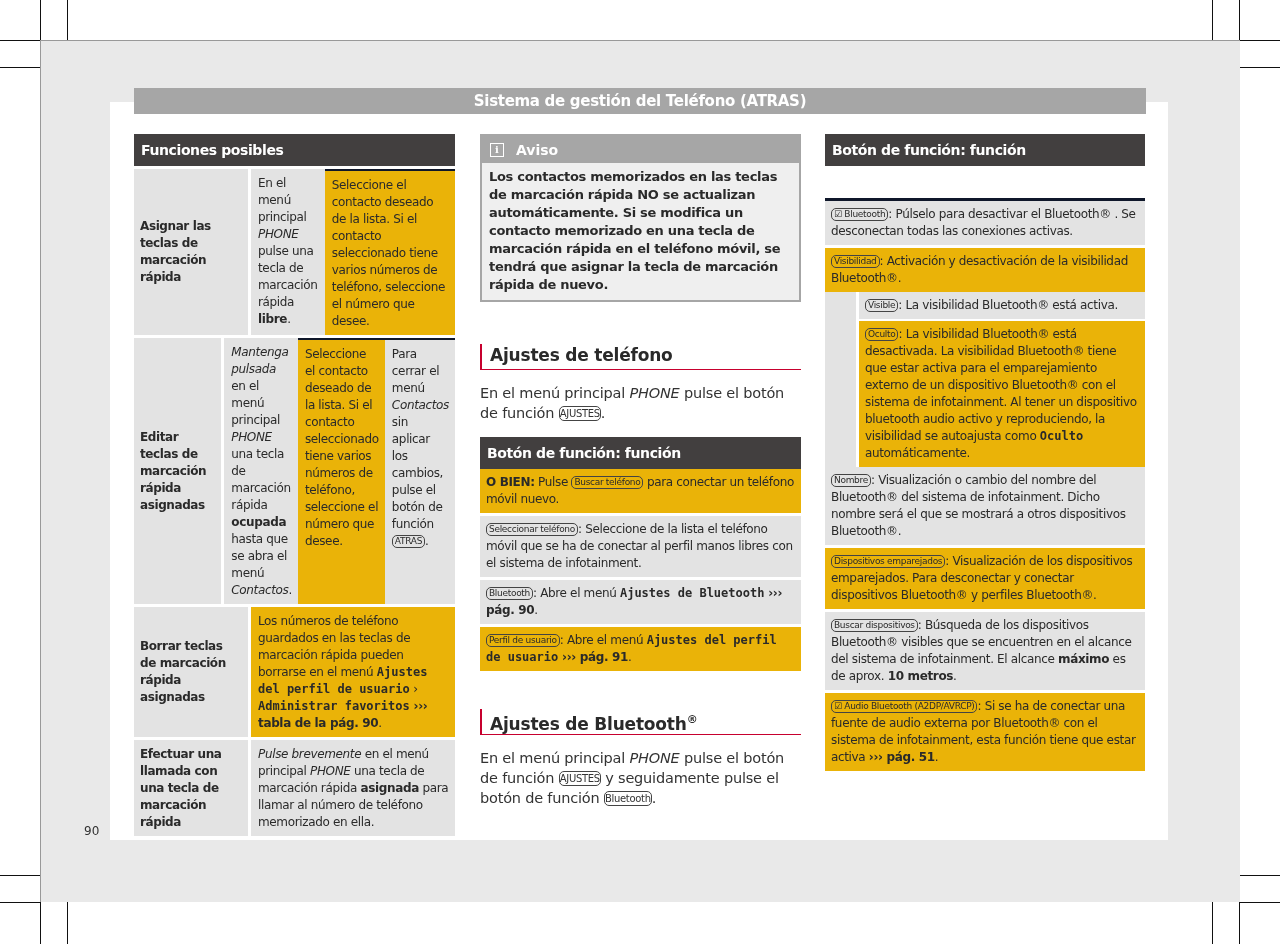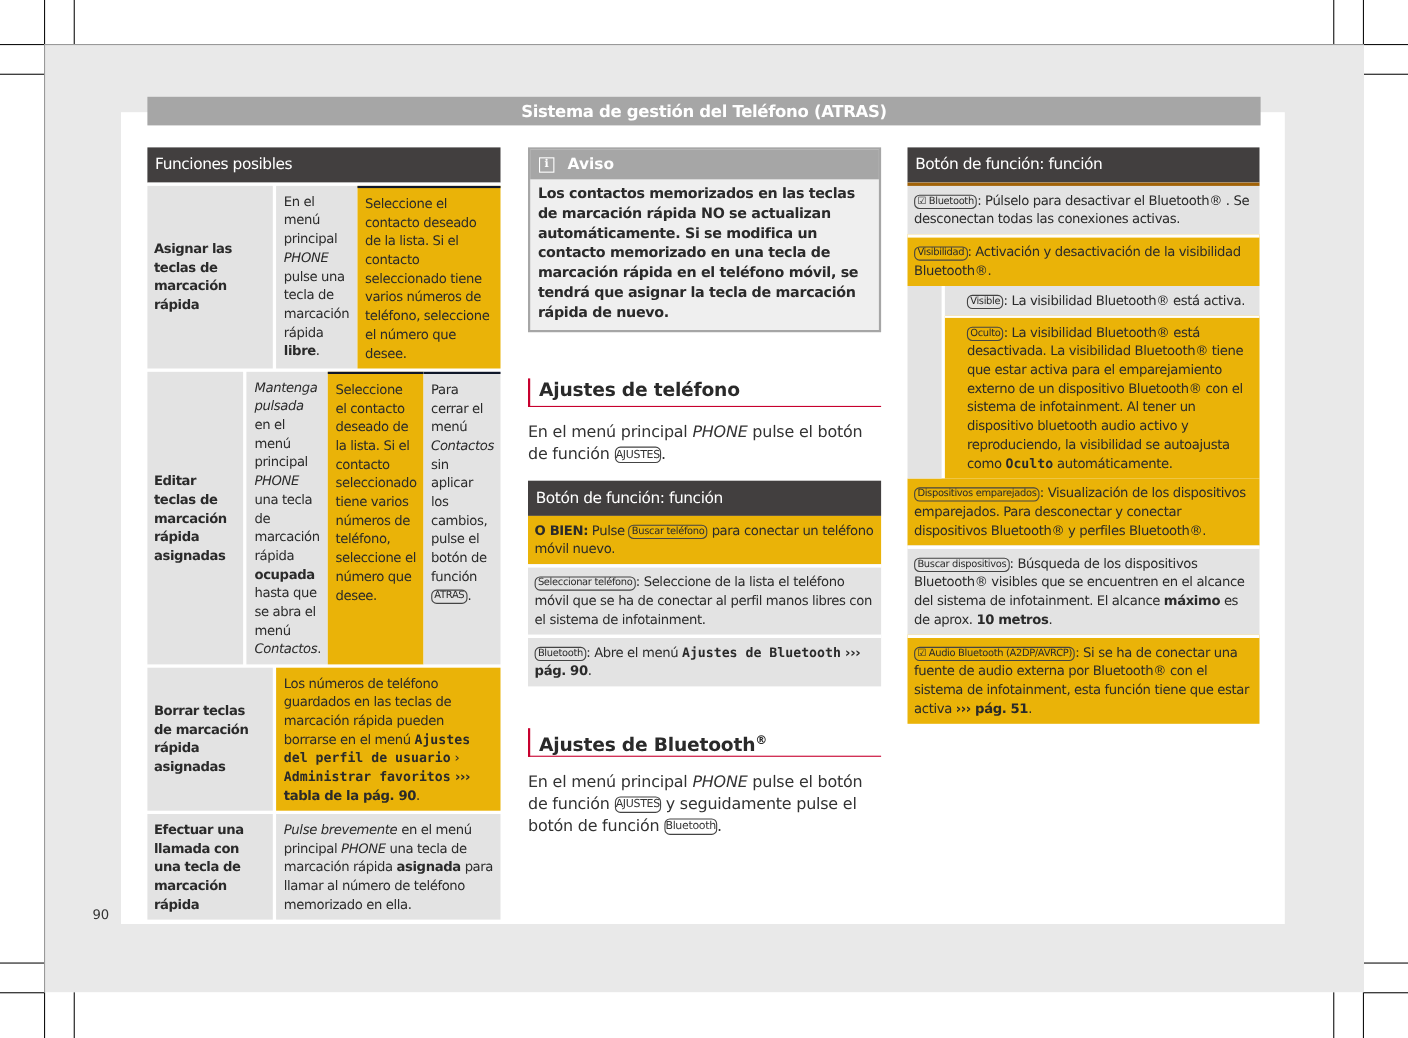--- a/index.html
+++ b/index.html
@@ -19,21 +19,21 @@
   .page-number { position: absolute; left: 84px; top: 824px; font-size: 12px; color: #333; font-family: "DejaVu Sans", sans-serif; }
 
   .col { position: absolute; top: 134px; }
   .col1 { left: 134px; width: 321px; }
   .col2 { left: 480px; width: 321px; }
   .col3 { left: 825px; width: 320px; }
 
   .small { font-size: 12px; line-height: 17px; letter-spacing: -0.35px; font-family: "DejaVu Sans", sans-serif; }
 
   
-  .tbl-head { background: #423f3f; color: #fff; font-weight: normal; font-size: 14px; height: 32px; line-height: 33px; padding-left: 7px; letter-spacing: -0.4px; font-family: "DejaVu Sans", sans-serif; }
+  .tbl-head { background: #423f3f; color: #fff; font-weight: bold; font-size: 14px; height: 32px; line-height: 33px; padding-left: 7px; letter-spacing: -0.4px; font-family: "DejaVu Sans", sans-serif; }
   .t1-group { display: flex; border-top: 3px solid #fff; }
   .t1-label { width: 114px; background: #e3e3e3; padding: 0 6px; display: flex; align-items: center; font-weight: bold; font-size: 12px; line-height: 17px; letter-spacing: -0.4px; margin-right: 3px; }
   .t1-cells { flex: 1; display: flex; }
   .t1-cell { padding: 6px 6px 5px 7px; }
   .t1-cell + .t1-cell { border-top: 2px solid #0f172a; }
   .bg-dark { background: #e3e3e3; }
   .bg-light { background: #eab308; }
 
   .key { display: inline-block; border: 1px solid #444; border-radius: 5px; font-size: 9px; line-height: 11px; padding: 0 2px; letter-spacing: -0.3px; vertical-align: 1px; }
   .mono { font-family: "DejaVu Sans Mono", monospace; font-weight: bold; letter-spacing: 0; }
@@ -50,21 +50,21 @@
 
   .section-title { border-left: 2px solid #c7002e; border-bottom: 1px solid #c7002e; padding: 0 0 2px 8px; font-size: 17px; font-weight: bold; height: 26px; line-height: 22px; font-family: "DejaVu Sans", sans-serif; letter-spacing: -0.2px; }
   .body-text { font-size: 14.5px; line-height: 20px; letter-spacing: -0.2px; font-family: "DejaVu Sans", sans-serif; color: #333; }
   .body-text .key { font-size: 10px; line-height: 13px; padding: 0 0; vertical-align: 1px; }
 
   .tbl-row { padding: 5px 6px 5px 6px; }
   .tbl-row + .tbl-row { border-top: 3px solid #fff; }
   .sub-wrap { display: flex; }
   .sub-gutter { width: 31px; background: #e3e3e3; margin-right: 3px; }
   .sub-rows { flex: 1; }
-  .sub-rows .tbl-row { padding-left: 20px; }
+  .sub-rows .tbl-row { padding-left: 6px; }
 </style>
 </head>
 <body>
 
 <div class="crop" style="left:40px;top:0;width:1px;height:40px;"></div>
 <div class="crop" style="left:67px;top:0;width:1px;height:40px;"></div>
 <div class="crop" style="left:0;top:40px;width:40px;height:1px;"></div>
 <div class="crop" style="left:0;top:67px;width:40px;height:1px;"></div>
 <div class="crop" style="left:1212px;top:0;width:1px;height:40px;"></div>
 <div class="crop" style="left:1239px;top:0;width:1px;height:40px;"></div>
@@ -148,50 +148,56 @@
     <div class="tbl-head">Botón de función: función</div>
     <div class="tbl-row bg-light">
       <span class="b">O BIEN:</span><span> Pulse </span><span class="key">Buscar teléfono</span><span> para conectar un teléfono móvil nuevo.</span>
     </div>
     <div class="tbl-row bg-dark" style="border-top:3px solid #fff;">
       <span class="key">Seleccionar teléfono</span><span>: Seleccione de la lista el teléfono móvil que se ha de conectar al perfil manos libres con el sistema de infotainment.</span>
     </div>
     <div class="tbl-row bg-dark">
       <span class="key">Bluetooth</span><span>: Abre el menú </span><span class="mono">Ajustes de Bluetooth</span><span class="ref"> ››› pág. 90</span><span>.</span>
     </div>
+    <div class="tbl-row bg-light">
+      <span class="key">Perfil de usuario</span><span>: Abre el menú </span><span class="mono">Ajustes del perfil de usuario</span><span class="ref"> ››› pág. 91</span><span>.</span>
+    </div>
   </div>
 
   <div style="height:38px"></div>
   <div class="section-title">
     <span>Ajustes de Bluetooth</span><sup style="font-size:11px;">®</sup>
   </div>
   <div class="body-text" style="margin-top:13px;">
     <span>En el menú principal </span><span class="it">PHONE</span><span> pulse el botón de función </span><span class="key">AJUSTES</span><span> y seguidamente pulse el botón de función </span><span class="key">Bluetooth</span><span>.</span>
   </div>
 </div>
 
 <div class="col col3 small">
   <div class="tbl-head">Botón de función: función</div>
-  <div class="tbl-row bg-dark" style="border-top:3px solid #a16207;">
+  <div class="tbl-row bg-dark" style="border-top:3px solid #0f172a;margin-top:32px;">
     <span class="key">☑ Bluetooth</span><span>: Púlselo para desactivar el Bluetooth® . Se desconectan todas las conexiones activas.</span>
   </div>
   <div class="tbl-row bg-light">
     <span class="key">Visibilidad</span><span>: Activación y desactivación de la visibilidad Bluetooth®.</span>
   </div>
   <div class="sub-wrap">
     <div class="sub-gutter"></div>
     <div class="sub-rows">
       <div class="tbl-row bg-dark">
         <span class="key">Visible</span><span>: La visibilidad Bluetooth® está activa.</span>
       </div>
       <div class="tbl-row bg-light" style="border-top:2px solid #fff;">
         <span class="key">Oculto</span><span>: La visibilidad Bluetooth® está desactivada. La visibilidad Bluetooth® tiene que estar activa para el emparejamiento externo de un dispositivo Bluetooth® con el sistema de infotainment. Al tener un dispositivo bluetooth audio activo y reproduciendo, la visibilidad se autoajusta como </span><span class="mono">Oculto</span><span> automáticamente.</span>
       </div>
     </div>
   </div>
+  <div class="tbl-row bg-dark">
+    <span class="key">Nombre</span><span>: Visualización o cambio del nombre del Bluetooth® del sistema de infotainment. Dicho nombre será el que se mostrará a otros dispositivos Bluetooth®.</span>
+  </div>
   <div class="tbl-row bg-light">
     <span class="key">Dispositivos emparejados</span><span>: Visualización de los dispositivos emparejados. Para desconectar y conectar dispositivos Bluetooth® y perfiles Bluetooth®.</span>
   </div>
   <div class="tbl-row bg-dark">
     <span class="key">Buscar dispositivos</span><span>: Búsqueda de los dispositivos Bluetooth® visibles que se encuentren en el alcance del sistema de infotainment. El alcance </span><span class="b">máximo</span><span> es de aprox. </span><span class="b">10 metros</span><span>.</span>
   </div>
   <div class="tbl-row bg-light">
     <span class="key">☑ Audio Bluetooth (A2DP/AVRCP)</span><span>: Si se ha de conectar una fuente de audio externa por Bluetooth® con el sistema de infotainment, esta función tiene que estar activa </span><span class="ref">››› pág. 51</span><span>.</span>
   </div>
 </div>

